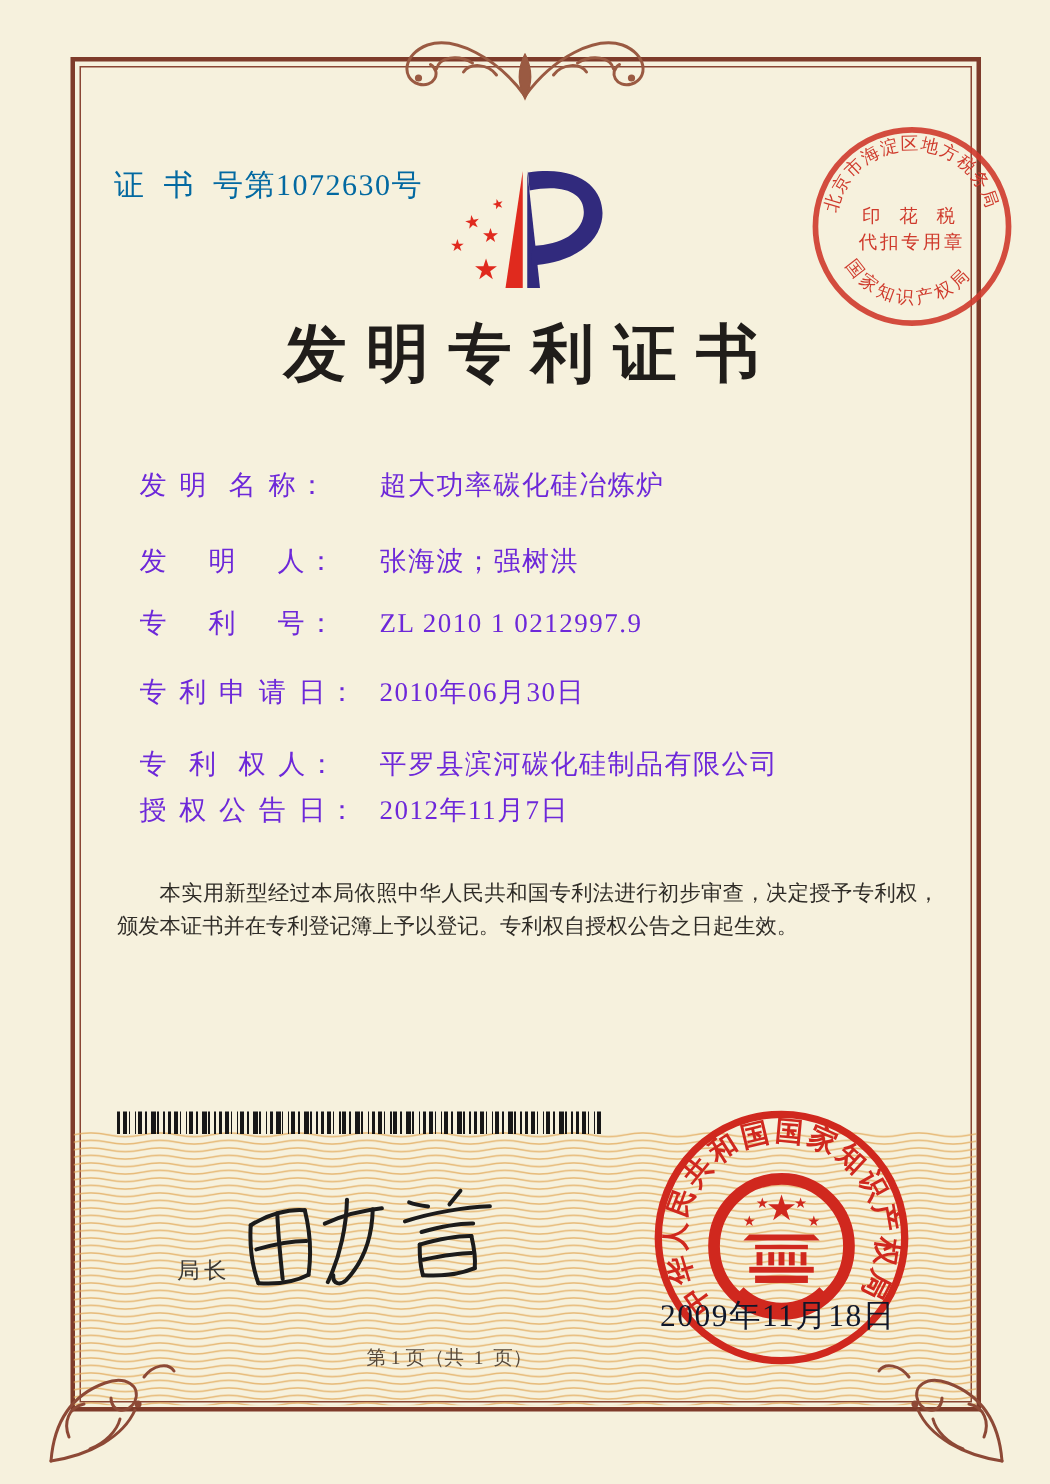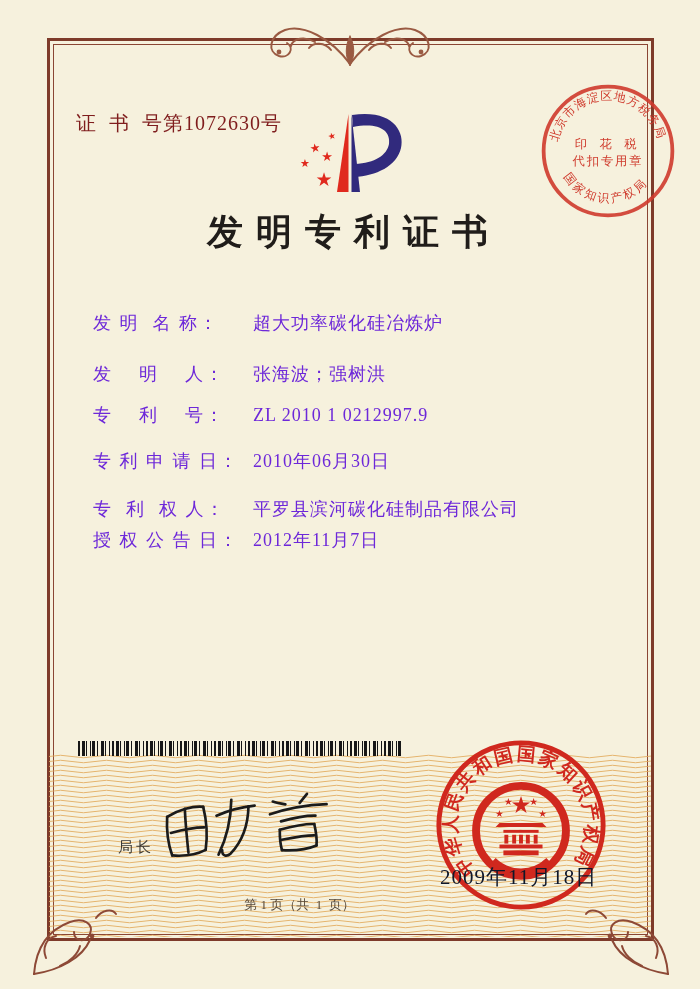--- a/index.html
+++ b/index.html
@@ -11,23 +11,23 @@
   }
   .abs{position:absolute;}
 
   
   .frame-outer{left:47px;top:38px;width:601px;height:897px;border:3px solid #7e3b2a;}
   .frame-inner{left:53px;top:44px;width:593px;height:889px;border:1px solid #8a4634;}
 
   
   .waves{left:49px;top:754px;width:602px;height:183px;}
 
-  .cert-no{left:76px;top:110px;font-size:20px;color:#7f1d1d;letter-spacing:1px;white-space:pre;font-family:Liberation Serif, serif;}
-
-  .title{left:0;top:208px;width:695px;text-align:center;font-size:36px;font-weight:700;
+  .cert-no{left:76px;top:110px;font-size:20px;color:#0369a1;letter-spacing:1px;white-space:pre;font-family:Liberation Serif, serif;}
+
+  .title{left:0;top:208px;width:695px;text-align:center;font-size:42px;font-weight:700;
          color:#201d1a;letter-spacing:13px;text-indent:13px;}
 
   .field{left:84px;width:540px;font-size:18px;color:#6d28d9;white-space:pre;}
   .field .lbl{display:inline-block;min-width:160px;letter-spacing:2px;}
   .field .val{letter-spacing:1px;}
 
   .body-text{left:78px;top:586px;width:548px;font-size:14.2px;line-height:21.6px;
              color:#2f2c27;text-align:justify;}
   .body-text p{margin:0;text-indent:2em;}
 
@@ -153,20 +153,21 @@
   <span class="lbl">专 利 申 请 日：</span><span class="val">2010年06月30日</span>
 </div>
 <div class="abs field" style="top:476px">
   <span class="lbl">专  利  权 人：</span><span class="val">平罗县滨河碳化硅制品有限公司</span>
 </div>
 <div class="abs field" style="top:507px">
   <span class="lbl">授 权 公 告 日：</span><span class="val">2012年11月7日</span>
 </div>
 
 <div class="abs body-text">
+  <p>本实用新型经过本局依照中华人民共和国专利法进行初步审查，决定授予专利权，颁发本证书并在专利登记簿上予以登记。专利权自授权公告之日起生效。</p>
 </div>
 
 <div class="abs barcode"></div>
 
 <div class="abs director-label">局长</div>
 <svg class="abs signature" width="180" height="82" viewBox="0 0 170 80">
   <g fill="none" stroke="#1b1b1b" stroke-width="2.6" stroke-linecap="round" transform="rotate(-6 85 40)">
     <path d="M8,18 C6,30 6,44 9,56"></path>
     <path d="M8,18 C20,12 34,10 44,12"></path>
     <path d="M44,12 C46,26 45,42 42,54"></path>

